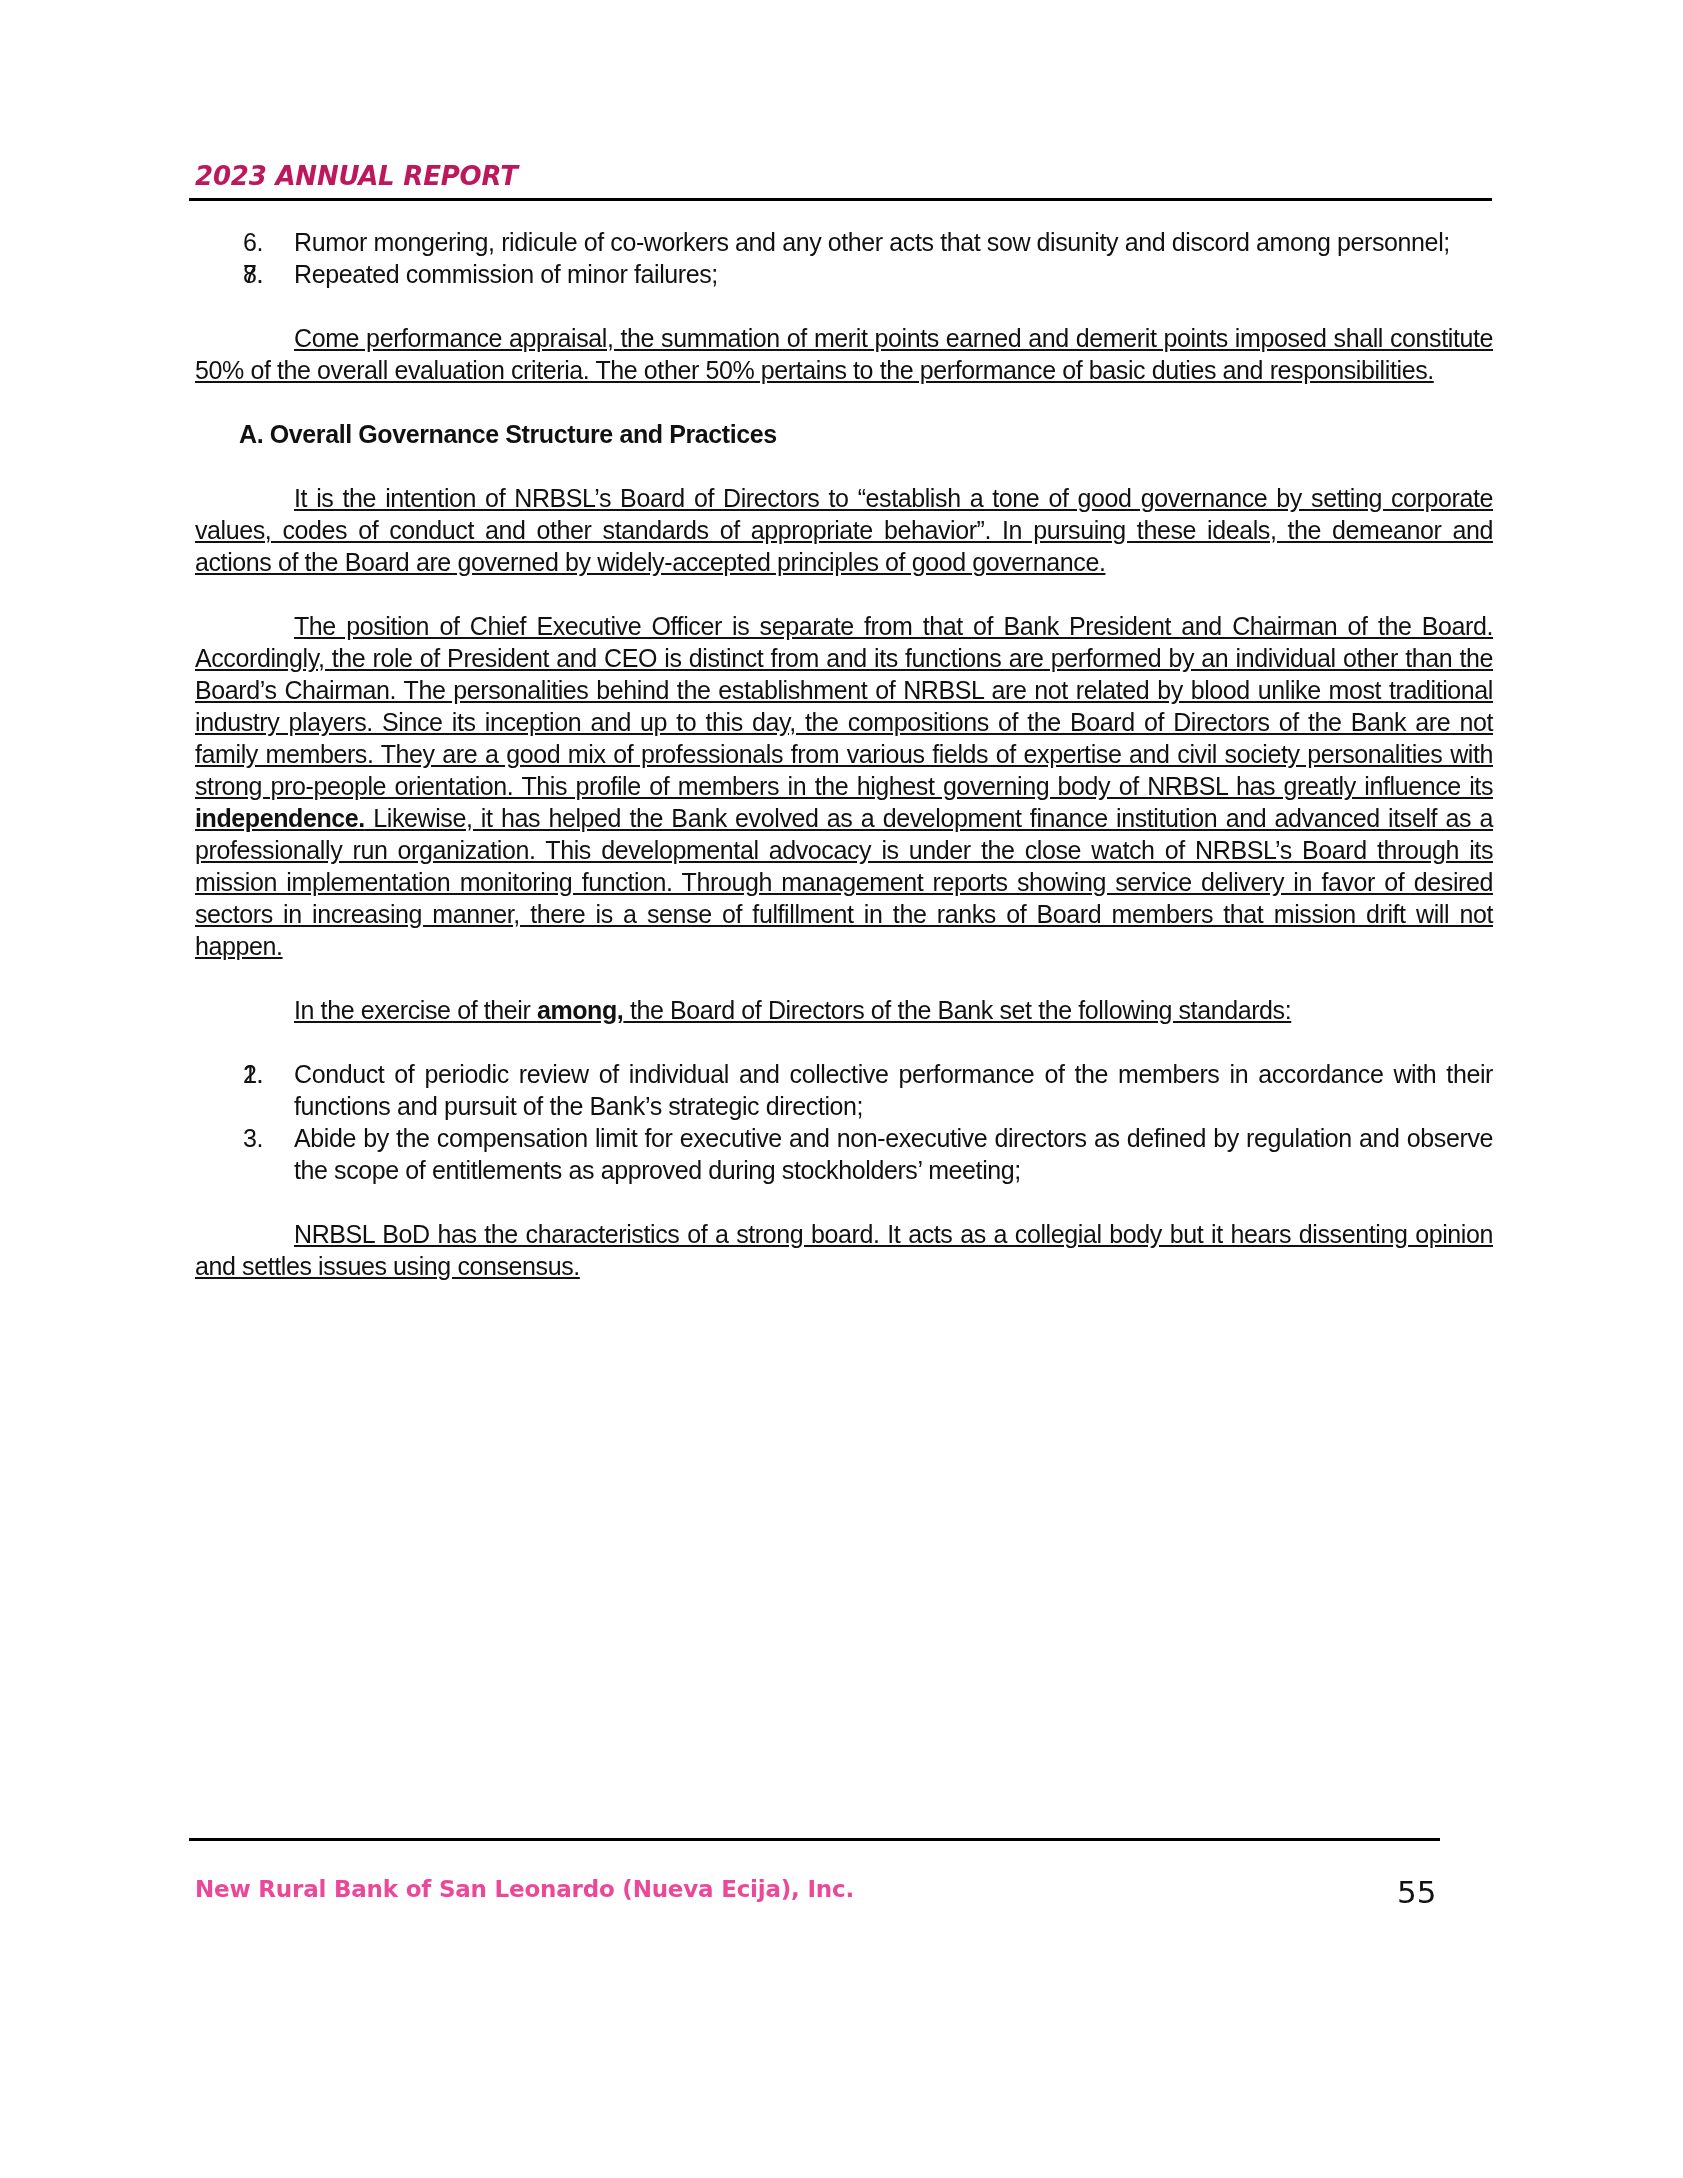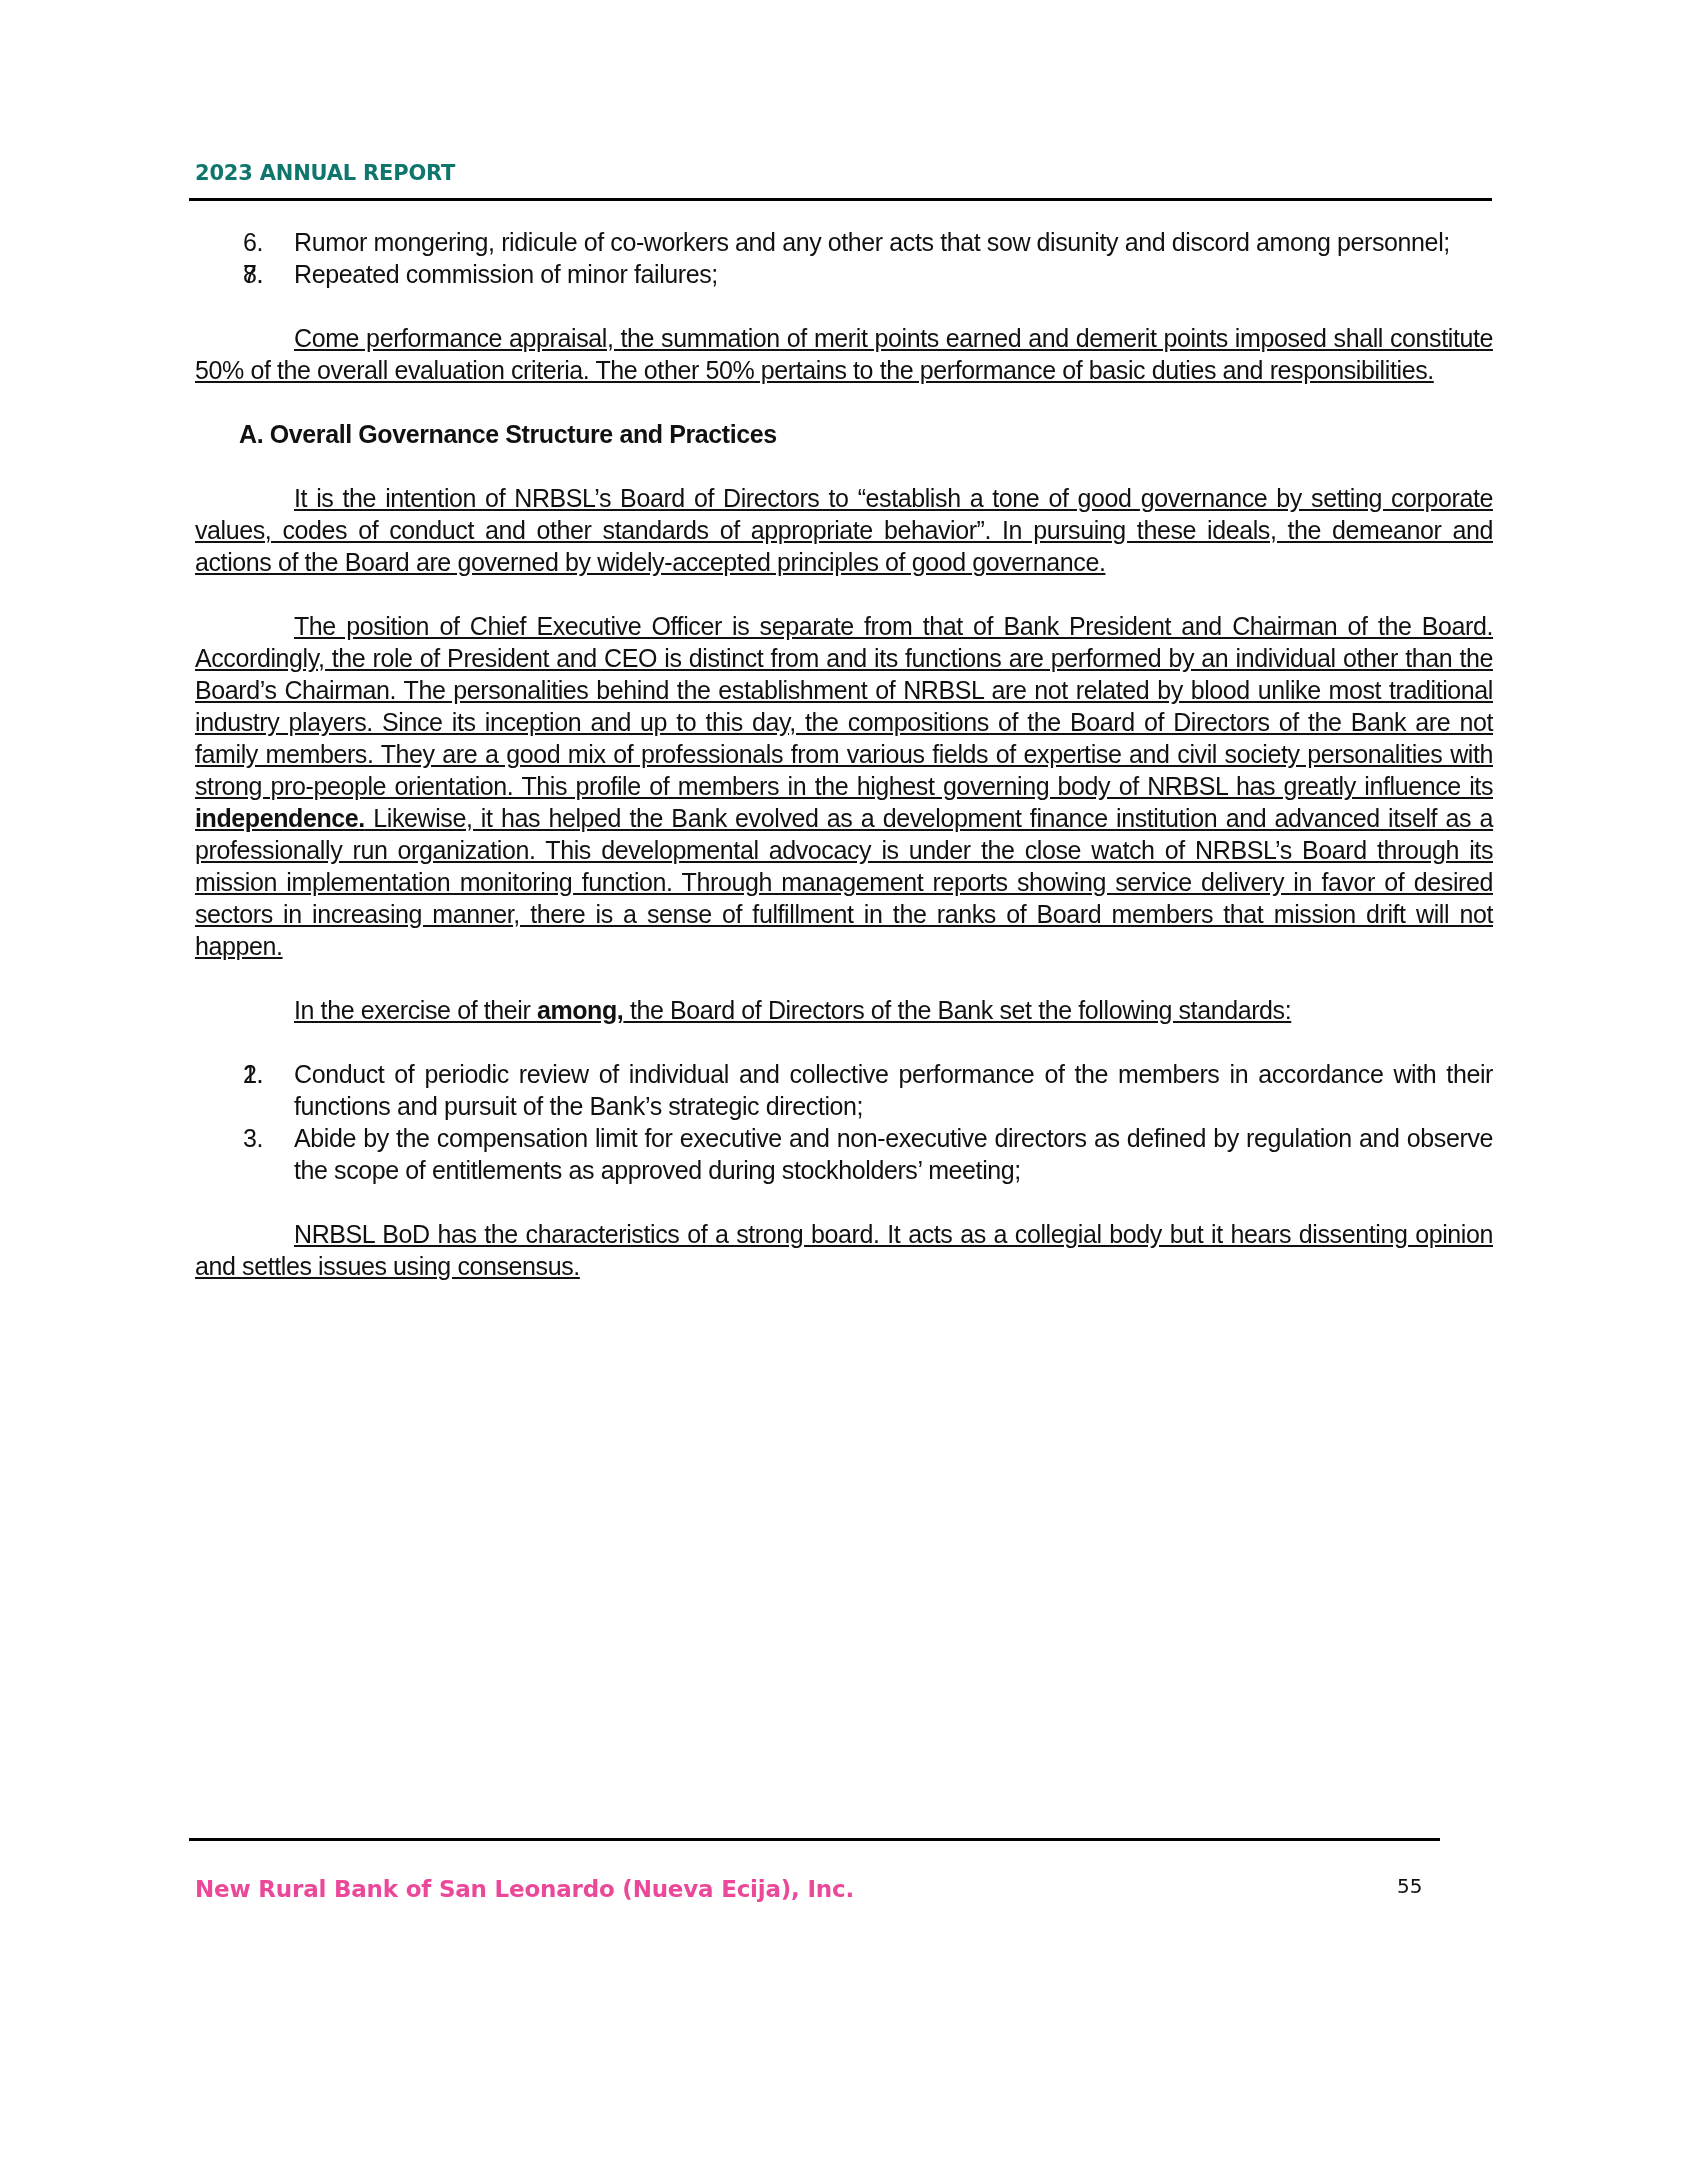--- a/index.html
+++ b/index.html
@@ -2,21 +2,21 @@
 <html><head>
   <meta charset="utf-8">
   <style>
     html, body { margin: 0; padding: 0; background: #ffffff; }
     body { width: 1683px; height: 2178px; position: relative; overflow: hidden; }
     .page { position: absolute; left: 0; top: 0; width: 1683px; height: 2178px; background: #fff; }
 
     .header-title {
       position: absolute; left: 195px; top: 161px;
       font-family: "DejaVu Sans", sans-serif; font-weight: bold;
-      font-size: 21px; color: #0f766e; letter-spacing: -0.2px;
+      font-size: 26px; color: #be185d; letter-spacing: -0.2px; font-style: italic;
     }
     .header-rule {
       position: absolute; left: 189px; top: 198px; width: 1303px; height: 3px; background: #000;
     }
 
     .body-text {
       position: absolute; left: 195px; top: 226px; width: 1298px;
       font-family: "Liberation Sans", sans-serif; font-size: 25px; line-height: 32px;
       color: #111; letter-spacing: -0.4px;
     }
@@ -36,21 +36,21 @@
     .footer-rule {
       position: absolute; left: 189px; top: 1838px; width: 1251px; height: 3px; background: #000;
     }
     .footer-bank {
       position: absolute; left: 195px; top: 1876px;
       font-family: "DejaVu Sans", sans-serif; font-weight: bold;
       font-size: 23px; color: #ec4899; letter-spacing: -0.2px;
     }
     .footer-page {
       position: absolute; left: 1397px; top: 1874px;
-      font-family: "DejaVu Sans", sans-serif; font-size: 20px; color: #111;
+      font-family: "DejaVu Sans", sans-serif; font-size: 31px; color: #111;
     }
   </style>
 </head>
 <body>
 
 <div class="page">
 
   <div class="header-title">2023 ANNUAL REPORT</div>
   <div class="header-rule"></div>
 

